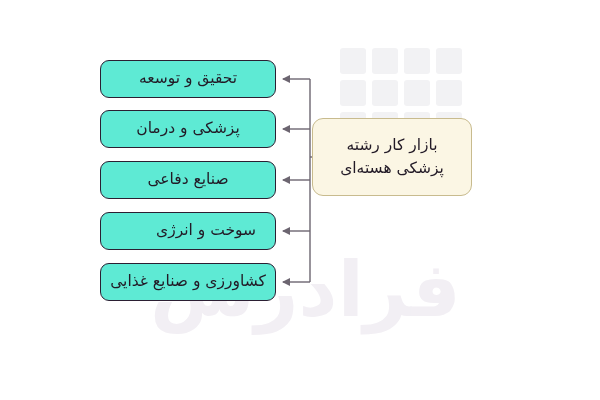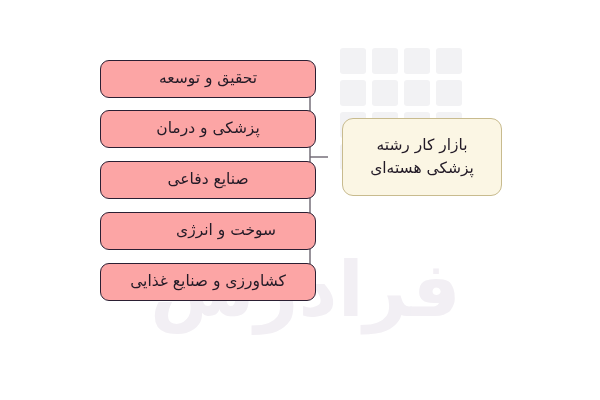--- a/index.html
+++ b/index.html
@@ -54,29 +54,29 @@
     justify-content: center;
     text-align: center;
     border-radius: 9px;
     font-size: 15.5px;
     line-height: 1.5;
     color: #221a26;
     direction: rtl;
   }
 
   .branch-node {
-    width: 216px;
+    width: 176px;
     height: 38px;
     left: 100px;
-    background: #fca5a5;
+    background: #5eead4;
     border: 1.4px solid #2b1f33;
   }
 
   .root-node {
-    left: 342px;
+    left: 312px;
     top: 118px;
     width: 160px;
     height: 78px;
     background: #fbf6e4;
     border: 1.4px solid #c8bb8e;
     border-radius: 11px;
     padding: 4px 8px;
     font-size: 15.5px;
   }
   .root-node .root-label {

